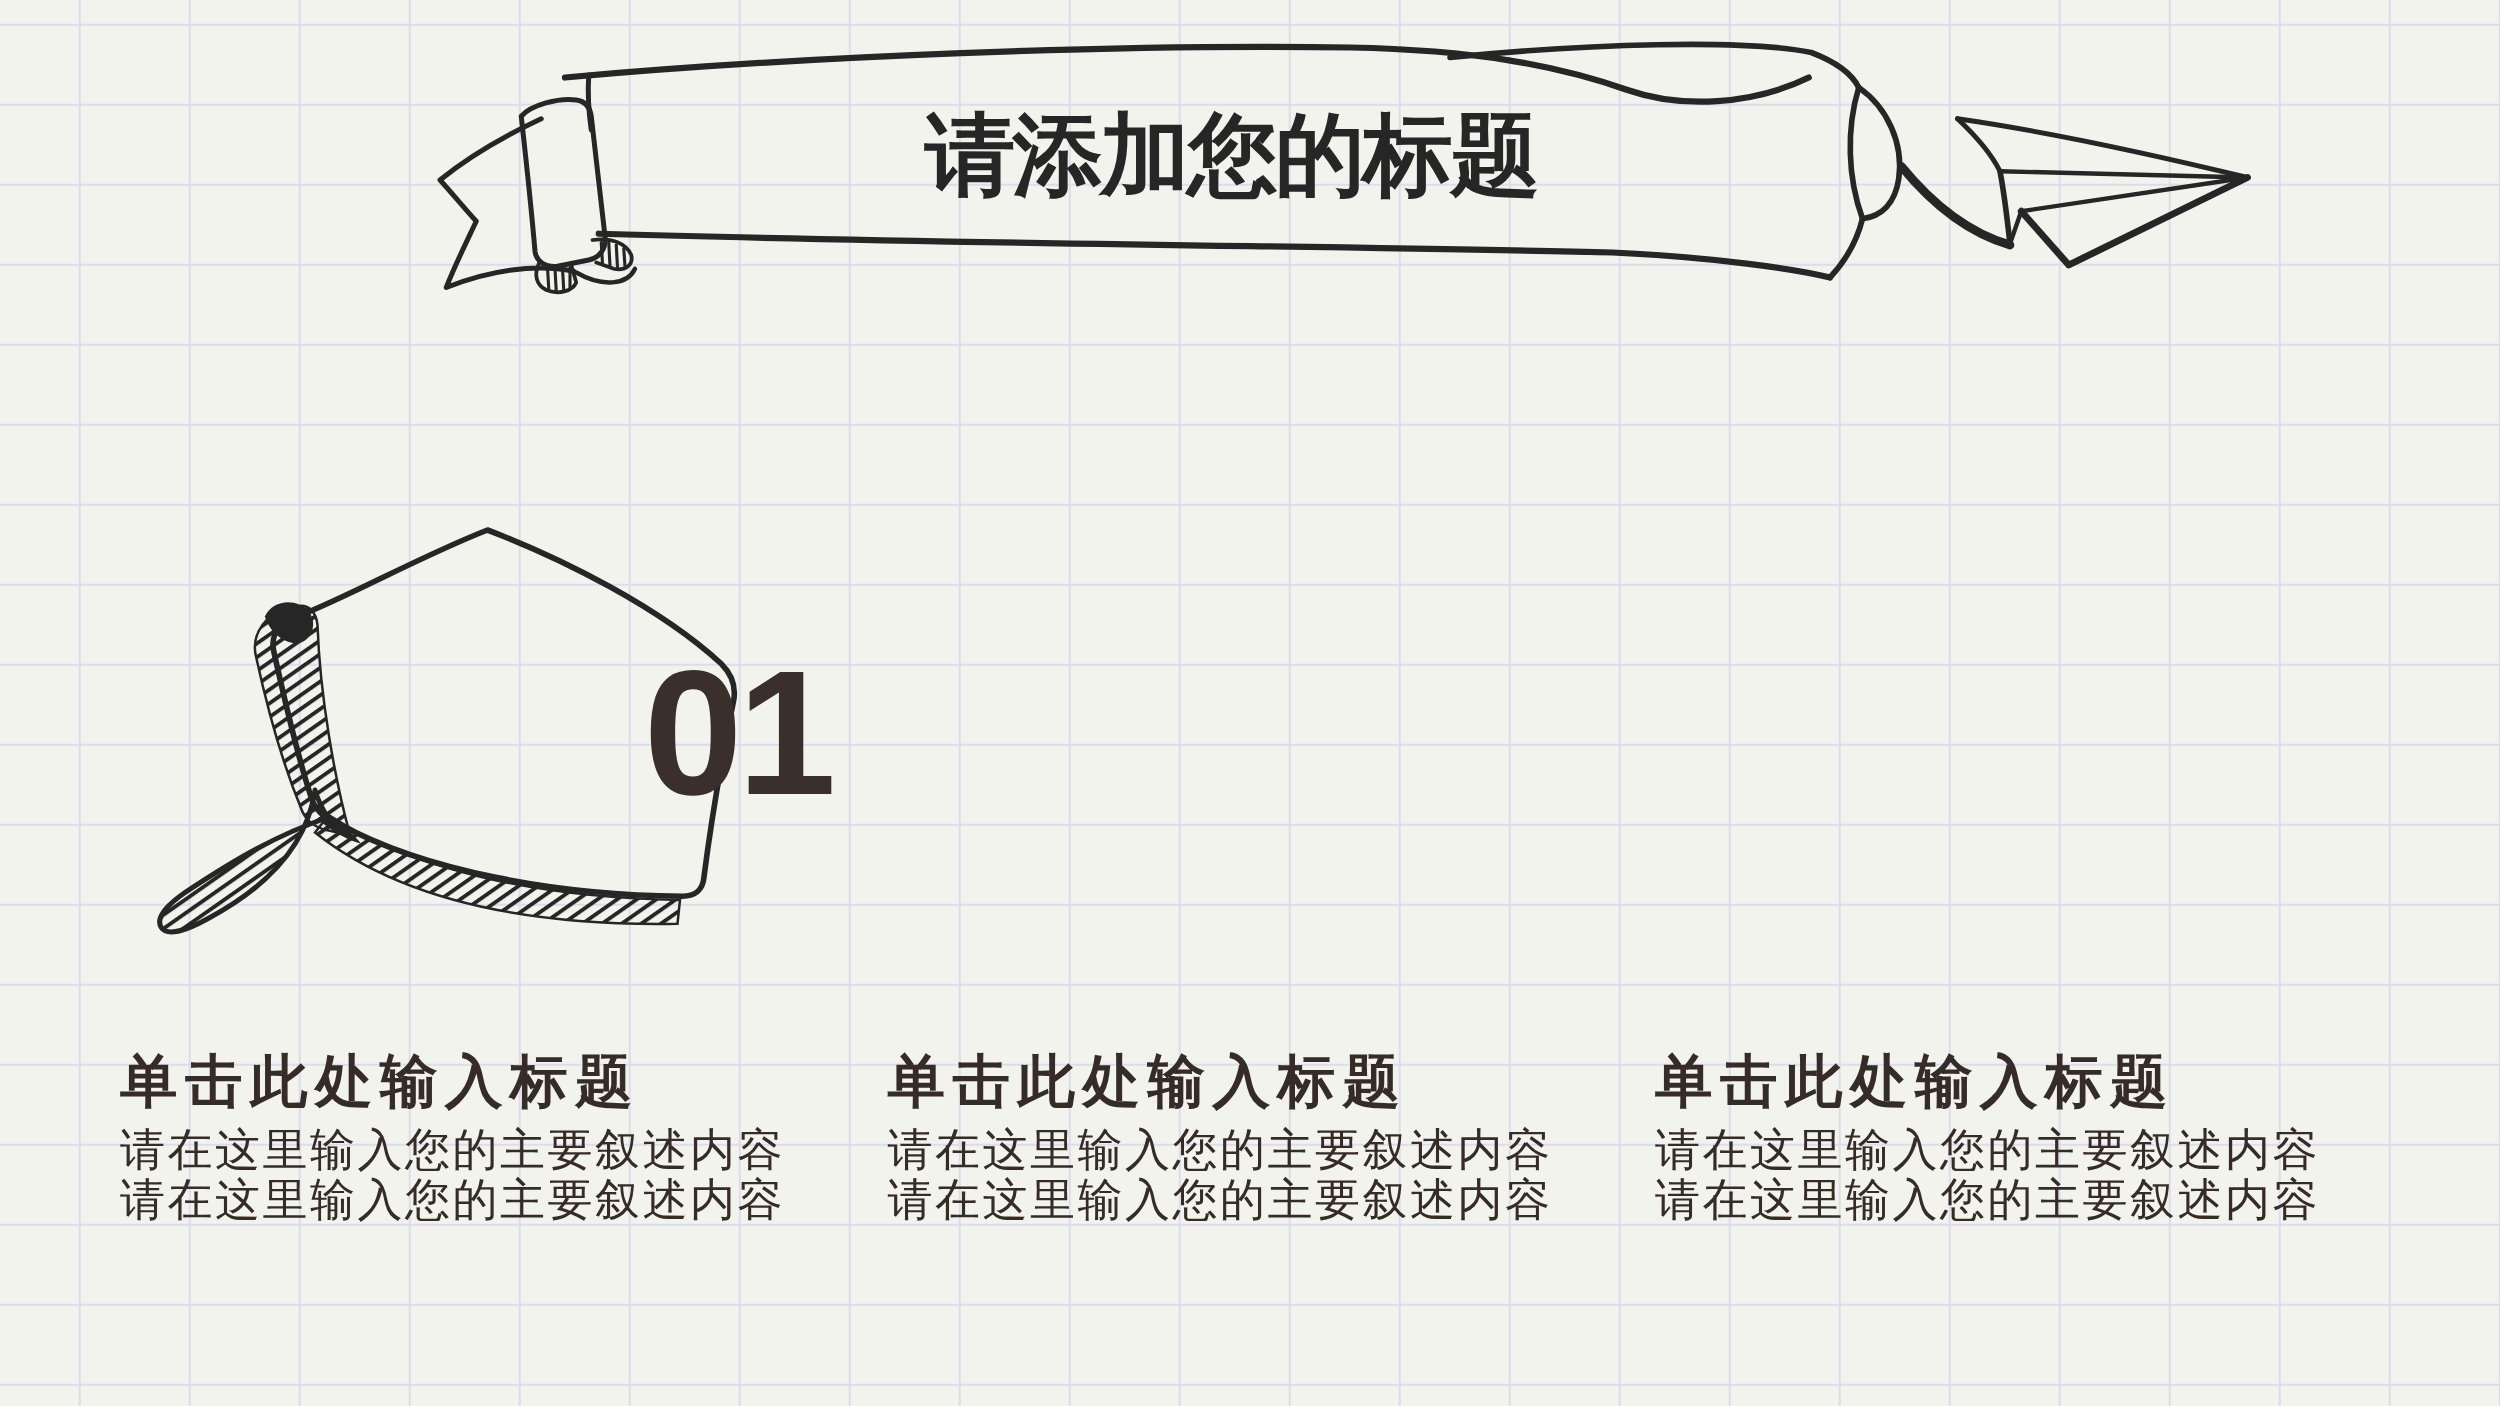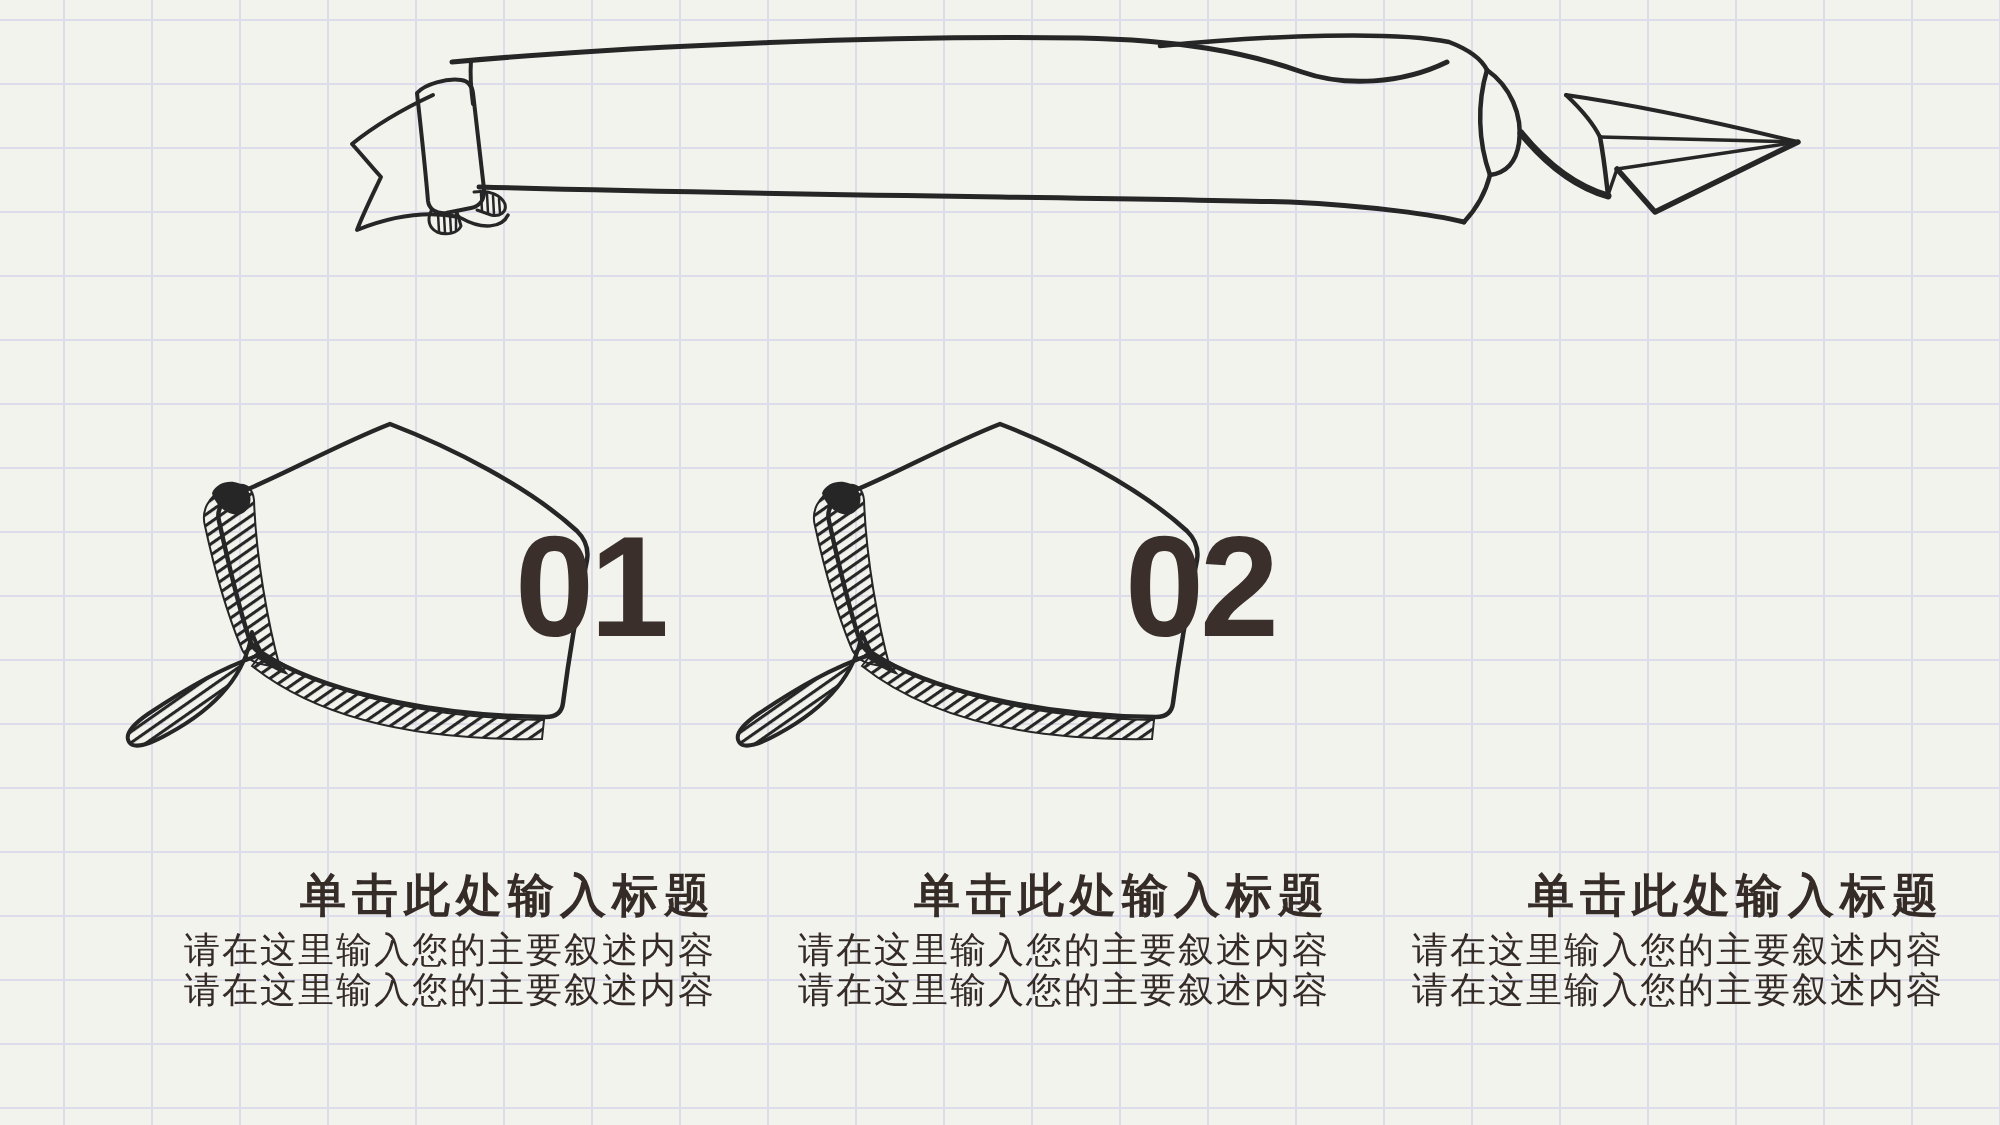--- a/index.html
+++ b/index.html
@@ -24,21 +24,21 @@
   }
   .card{position:absolute;width:560px;height:380px;top:400px;}
   .card .bubble{position:absolute;left:0;top:0;}
   .card .num{
     position:absolute;left:45px;top:516px;width:520px;
     margin-top:-400px; 
     text-align:right;
     font-size:142px;line-height:142px;font-weight:700;
     letter-spacing:-4px;color:#3a2f2b;
   }
-  .txt-col{position:absolute;top:868px;width:620px;text-align:right;color:#352b27;}
+  .txt-col{position:absolute;top:838px;width:620px;text-align:left;color:#352b27;}
   .txt-col .item-title{
     margin:0;font-size:46px;line-height:54px;font-weight:700;
     letter-spacing:6px;white-space:nowrap;
   }
   .txt-col .item-body{margin-top:8px;font-size:36px;line-height:40px;letter-spacing:2px;}
   .txt-col .item-body div{white-space:nowrap;}
 </style>
 </head>
 <body>
 
@@ -97,32 +97,27 @@
       <path stroke-width="4" d="M 1566,95 C 1650,107 1736,127 1798,142"></path>
       <path stroke-width="4" d="M 1566,95 C 1581,109 1593,123 1600,137"></path>
       <path stroke-width="3.5" d="M 1600,137 C 1670,139 1740,141 1798,142"></path>
       <path stroke-width="4.5" d="M 1600,137 C 1604,158 1606,178 1608,195"></path>
       <path stroke-width="3.5" d="M 1608,195 L 1617,169"></path>
       <path stroke-width="3.5" d="M 1617,169 C 1685,159 1745,150 1798,142"></path>
       <path stroke-width="5.5" d="M 1617,169 L 1655,212 L 1798,142"></path>
     </g>
   </svg>
 
+  <div class="slide-title">请添加您的标题</div>
 
   <div class="card" style="left:100px">
     <svg class="bubble" width="520" height="380" viewBox="0 0 520 380">
         <use href="#bubble-shape"></use>
       </svg>
     <div class="num">01</div>
-  </div>
-  <div class="card" style="left:710px">
-    <svg class="bubble" width="520" height="380" viewBox="0 0 520 380">
-        <use href="#bubble-shape"></use>
-      </svg>
-    <div class="num">02</div>
   </div>
 
   <div class="txt-col" style="left:96px">
     <h3 class="item-title">单击此处输入标题</h3>
     <div class="item-body">
       <div>请在这里输入您的主要叙述内容</div>
       <div>请在这里输入您的主要叙述内容</div>
     </div>
   </div>
   <div class="txt-col" style="left:710px">

